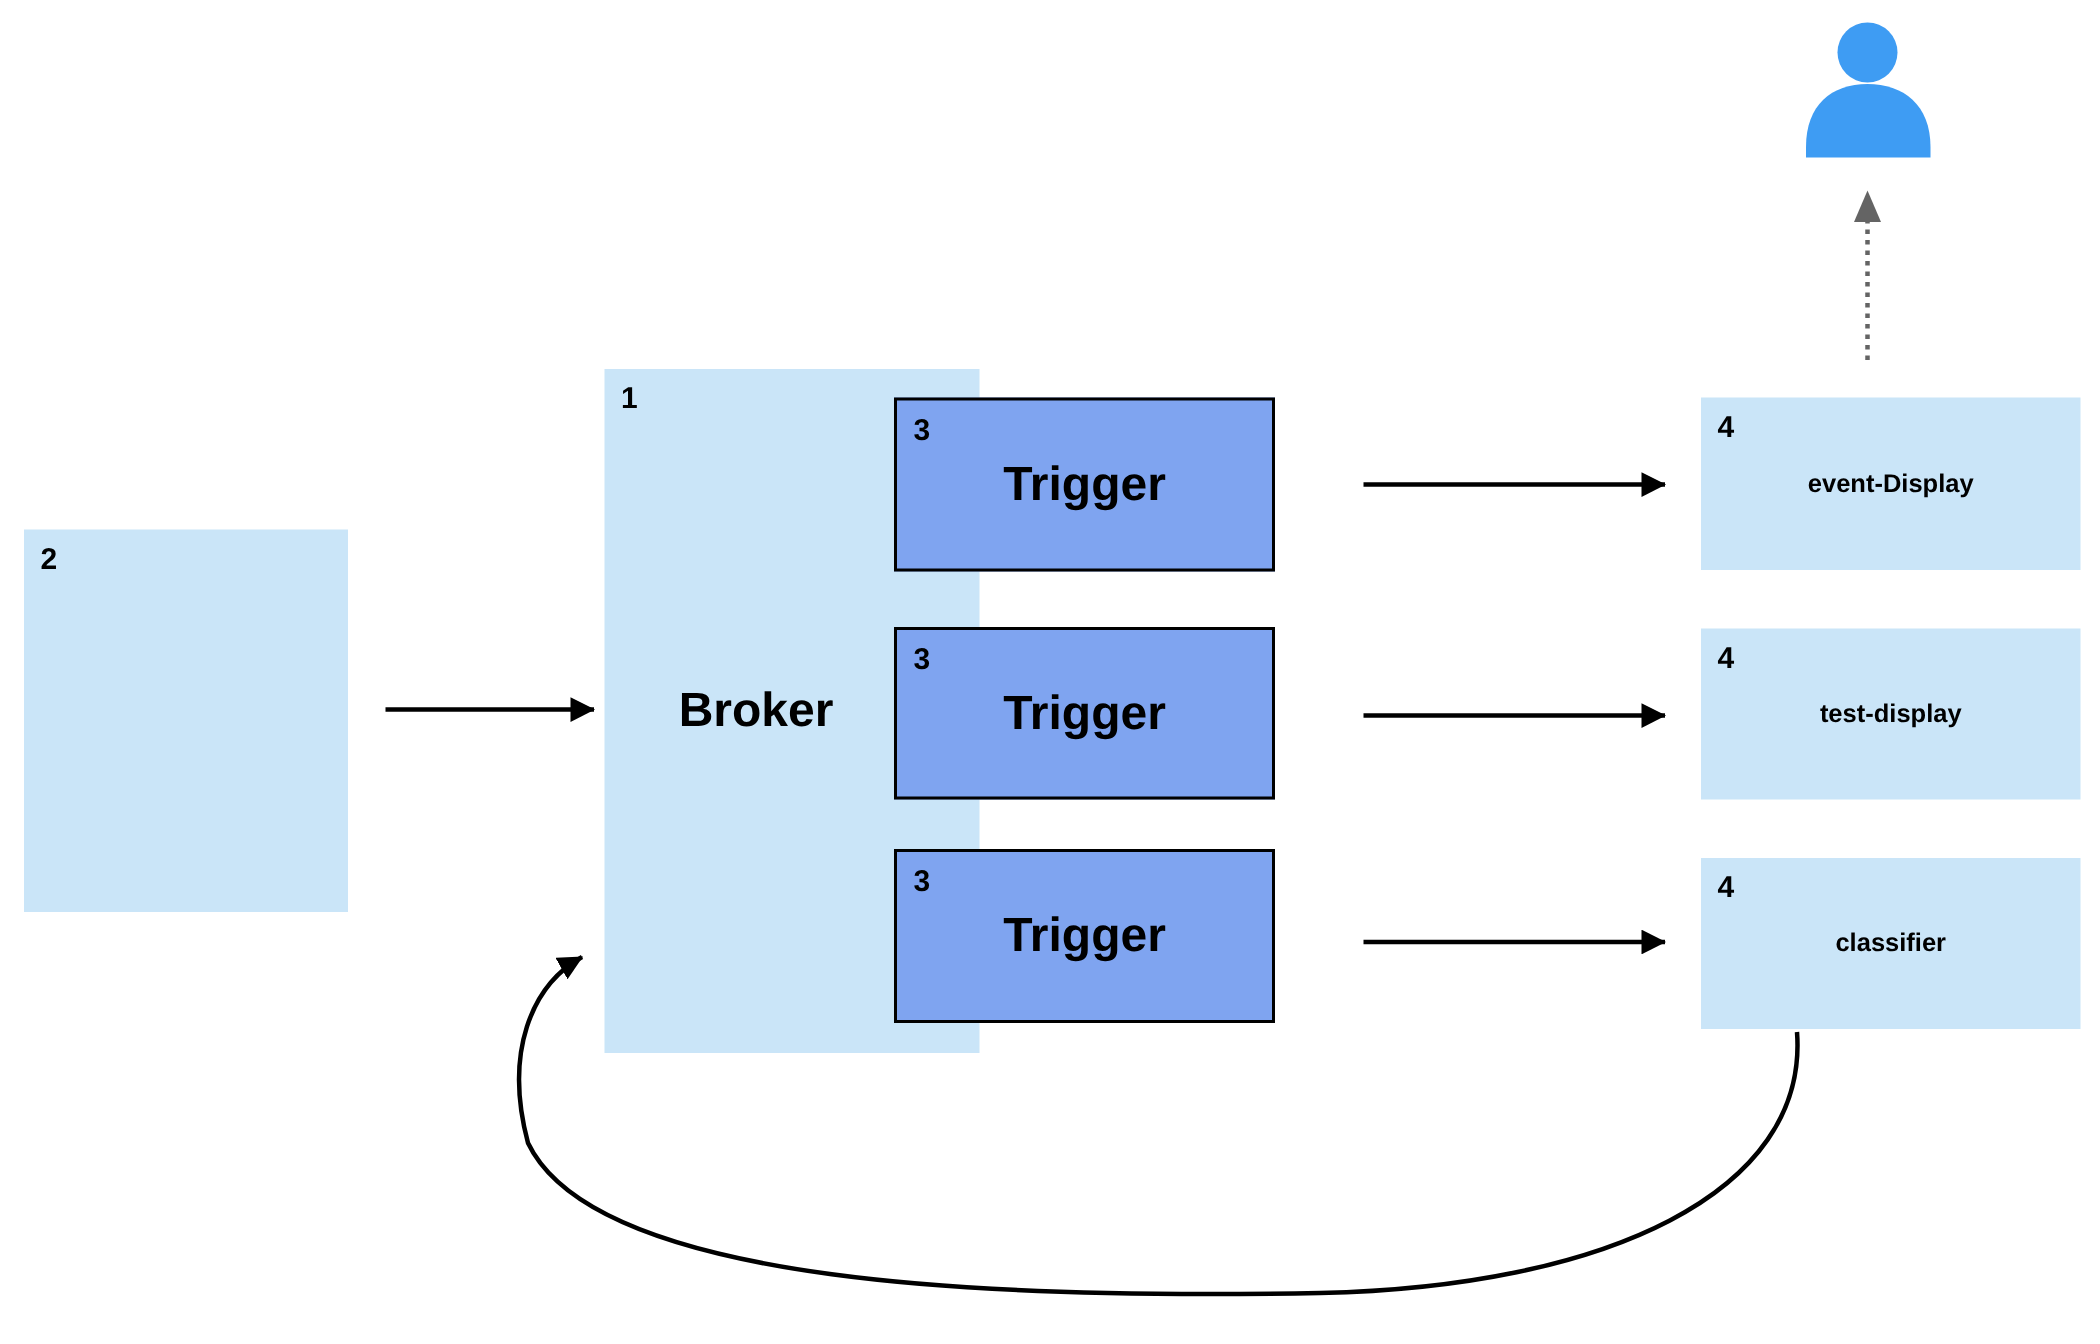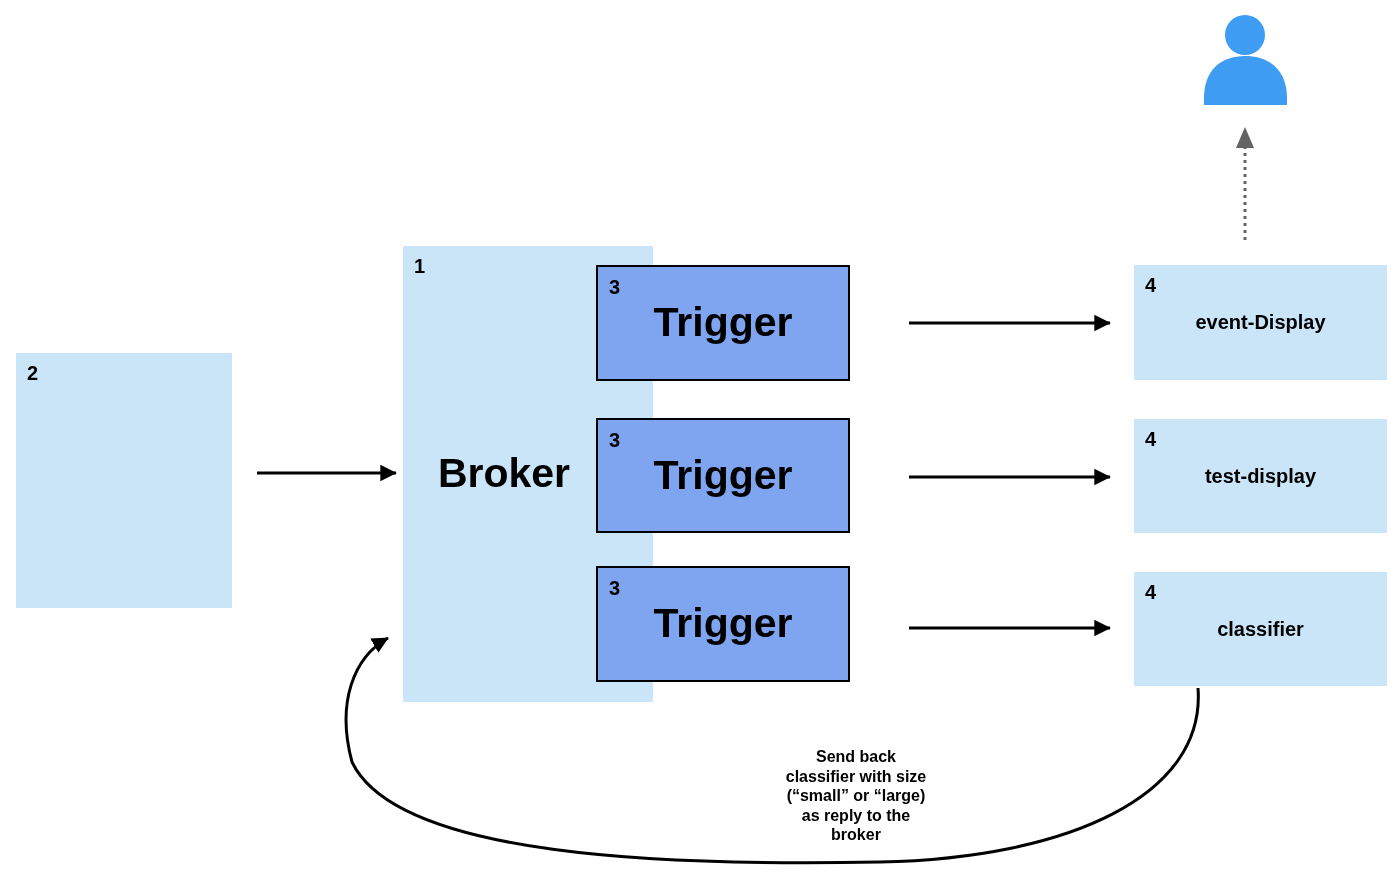--- a/index.html
+++ b/index.html
@@ -39,29 +39,29 @@
     line-height: 1;
   }
   .light {
     background: var(--light-blue, #cae5f8);
   }
   .trigger {
     background: var(--trigger-blue, #7fa4f0);
     border: 2px solid #000;
   }
   .big-label {
-    font-size: 41px;
+    font-size: 32px;
     font-weight: bold;
     color: #000;
     text-align: center;
     white-space: pre-line;
     line-height: 1.35;
   }
   .small-label {
-    font-size: 20px;
+    font-size: 17px;
     font-weight: bold;
     color: #000;
     text-align: center;
   }
   .note {
     position: absolute;
     left: 746px;
     top: 747px;
     width: 220px;
     font-size: 16px;
@@ -134,19 +134,14 @@
   </div>
   <div class="box light" style="left:1134px; top:419px; width:253px; height:114px;">
     <span class="badge">4</span>
     <div class="small-label">test-display</div>
   </div>
   <div class="box light" style="left:1134px; top:572px; width:253px; height:114px;">
     <span class="badge">4</span>
     <div class="small-label">classifier</div>
   </div>
 
-  <div class="note">Send back
-classifier with size
-(“small” or “large)
-as reply to the
-broker</div>
 
 </div>
 
 </body></html>

